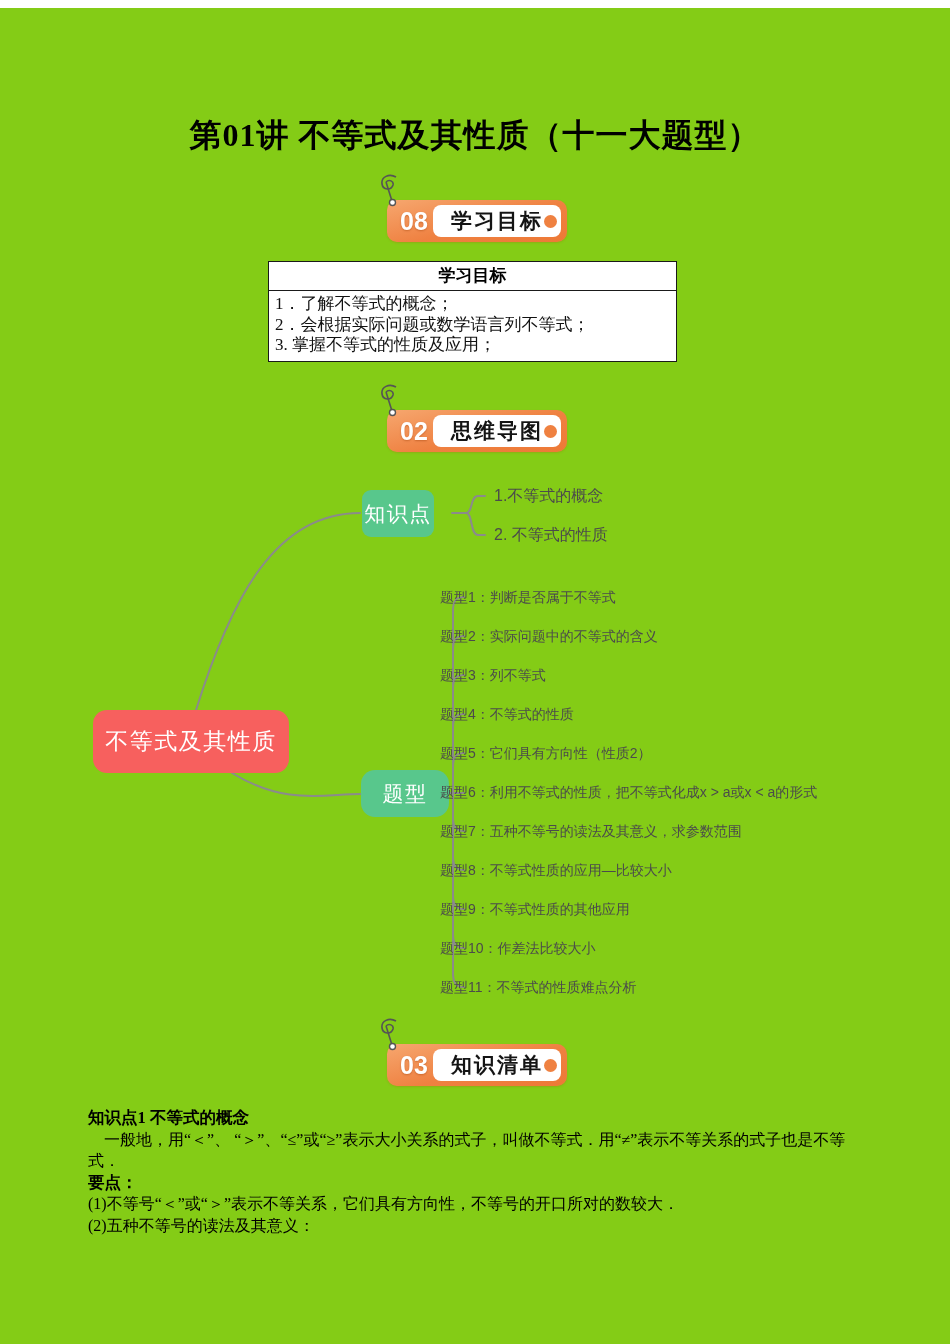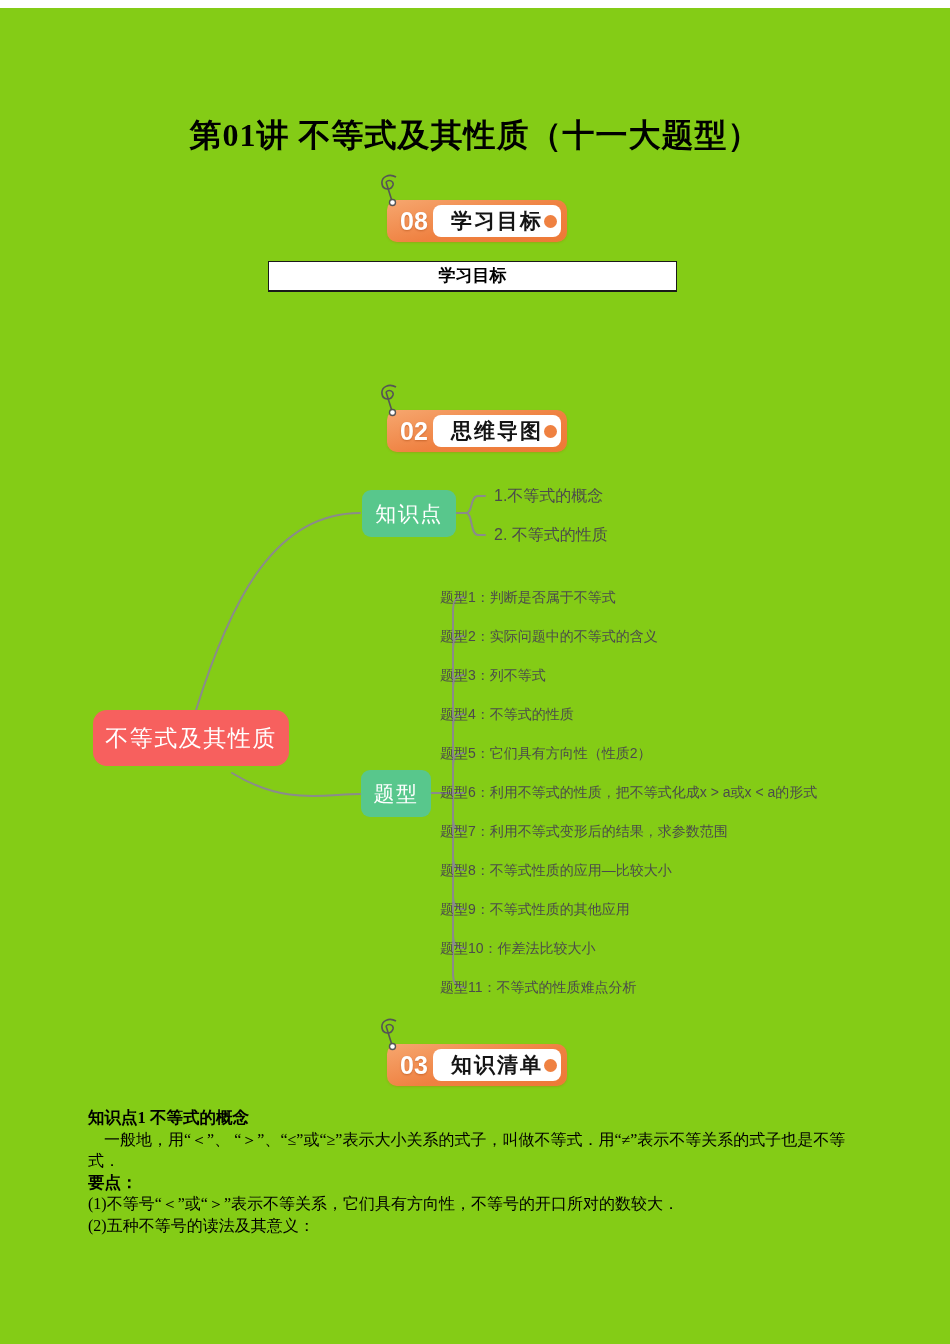--- a/index.html
+++ b/index.html
@@ -28,23 +28,23 @@
   .obj-table{position:absolute;left:268px;top:253px;width:407px;border:1.5px solid #1a1a1a;background:#fff;}
   .obj-head{text-align:center;font-weight:bold;font-size:17px;line-height:22px;padding:3px 0;
             border-bottom:1.5px solid #1a1a1a;color:#000;}
   .obj-body{padding:3px 8px 5px 6px;}
   .obj-row{font-size:17px;line-height:20.5px;color:#111;white-space:nowrap;}
 
   
   .mindmap-lines{position:absolute;left:0;top:0;pointer-events:none;}
   .node{position:absolute;display:flex;align-items:center;justify-content:center;color:#fff;
         font-family:"Liberation Sans","DejaVu Sans",sans-serif;letter-spacing:1.5px;}
-  .root-node{left:93px;top:702px;width:196px;height:56px;background:#F7605E;border-radius:14px;font-size:23px;}
-  .kp-node{left:362px;top:482px;width:94px;height:47px;background:#58C78C;border-radius:9px;font-size:21px;}
-  .type-node{left:361px;top:762px;width:70px;height:47px;background:#58C78C;border-radius:9px;font-size:21px;}
+  .root-node{left:93px;top:702px;width:196px;height:63px;background:#F7605E;border-radius:14px;font-size:23px;}
+  .kp-node{left:362px;top:482px;width:72px;height:47px;background:#58C78C;border-radius:9px;font-size:21px;}
+  .type-node{left:361px;top:762px;width:88px;height:47px;background:#58C78C;border-radius:14px;font-size:21px;}
   .kp-child{position:absolute;left:494px;height:20px;line-height:20px;font-size:16px;color:#4b4b4b;
             font-family:"Liberation Sans","DejaVu Sans",sans-serif;white-space:nowrap;}
   .type-item{position:absolute;left:440px;height:20px;line-height:20px;font-size:14px;color:#4b4b4b;
              font-family:"Liberation Sans","DejaVu Sans",sans-serif;white-space:nowrap;}
 
   
   .knowledge{position:absolute;left:88px;top:1099px;width:784px;color:#000;}
   .k-head{font-weight:bold;font-size:16.5px;line-height:21.5px;}
   .k-para{font-size:16px;line-height:21.5px;text-indent:16px;}
   .k-point{font-size:16px;line-height:21.5px;font-family:Liberation Serif, serif;}
@@ -64,20 +64,25 @@
     </svg>
     <span class="badge-num">08</span>
     <span class="badge-label">
       <span class="badge-label-text">学习目标</span>
     </span>
     <span class="badge-notch"></span>
   </div>
 
   <div class="obj-table">
     <div class="obj-head">学习目标</div>
+    <div class="obj-body">
+      <div class="obj-row">1．了解不等式的概念；</div>
+      <div class="obj-row">2．会根据实际问题或数学语言列不等式；</div>
+      <div class="obj-row">3. 掌握不等式的性质及应用；</div>
+    </div>
   </div>
 
   <div class="badge" style="top:402px">
     <svg class="clip" viewBox="0 0 30 34">
       <path d="M21 3 C14 -1 6 3 7 10 C8 16 16 17 18 11 C19 7 14 5 11 8" fill="none" stroke="#555" stroke-width="1.6"></path>
       <path d="M11 8 L17 27" fill="none" stroke="#555" stroke-width="1.6"></path>
       <circle cx="17.5" cy="28.5" r="3" fill="#fff" stroke="#555" stroke-width="1.4"></circle>
     </svg>
     <span class="badge-num">02</span>
     <span class="badge-label">
@@ -114,21 +119,21 @@
 
   <div class="kp-child" style="top:478px">1.不等式的概念</div>
   <div class="kp-child" style="top:517px">2. 不等式的性质</div>
 
   <div class="type-item" style="top:579px">题型1：判断是否属于不等式</div>
   <div class="type-item" style="top:618px">题型2：实际问题中的不等式的含义</div>
   <div class="type-item" style="top:657px">题型3：列不等式</div>
   <div class="type-item" style="top:696px">题型4：不等式的性质</div>
   <div class="type-item" style="top:735px">题型5：它们具有方向性（性质2）</div>
   <div class="type-item" style="top:774px">题型6：利用不等式的性质，把不等式化成x &gt; a或x &lt; a的形式</div>
-  <div class="type-item" style="top:813px">题型7：利用不等式变形后的结果，求参数范围</div>
+  <div class="type-item" style="top:813px">题型7：五种不等号的读法及其意义，求参数范围</div>
   <div class="type-item" style="top:852px">题型8：不等式性质的应用—比较大小</div>
   <div class="type-item" style="top:891px">题型9：不等式性质的其他应用</div>
   <div class="type-item" style="top:930px">题型10：作差法比较大小</div>
   <div class="type-item" style="top:969px">题型11：不等式的性质难点分析</div>
 
   <div class="badge" style="top:1036px">
     <svg class="clip" viewBox="0 0 30 34">
       <path d="M21 3 C14 -1 6 3 7 10 C8 16 16 17 18 11 C19 7 14 5 11 8" fill="none" stroke="#555" stroke-width="1.6"></path>
       <path d="M11 8 L17 27" fill="none" stroke="#555" stroke-width="1.6"></path>
       <circle cx="17.5" cy="28.5" r="3" fill="#fff" stroke="#555" stroke-width="1.4"></circle>

